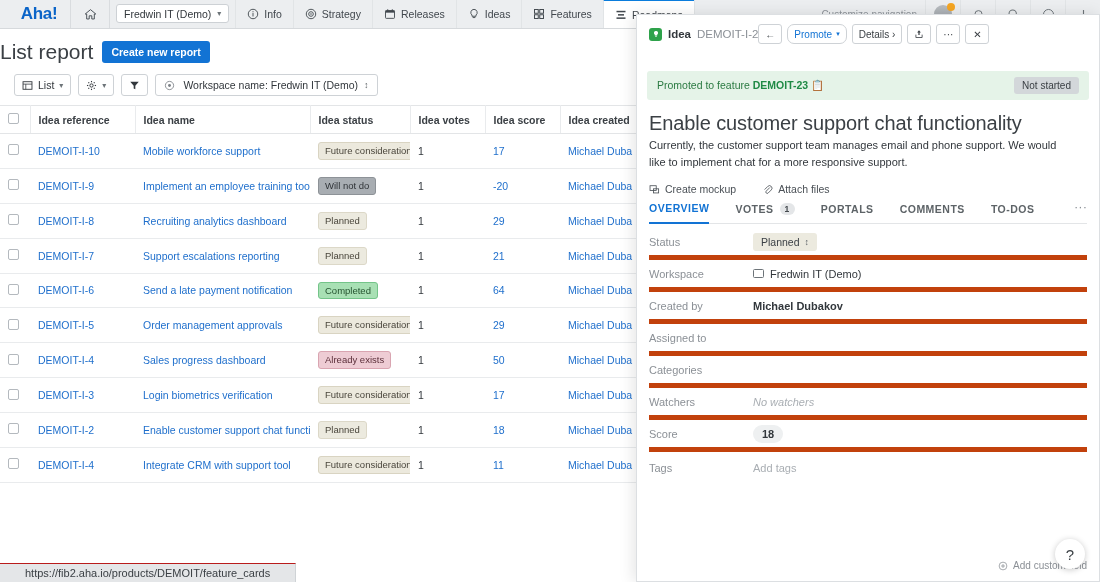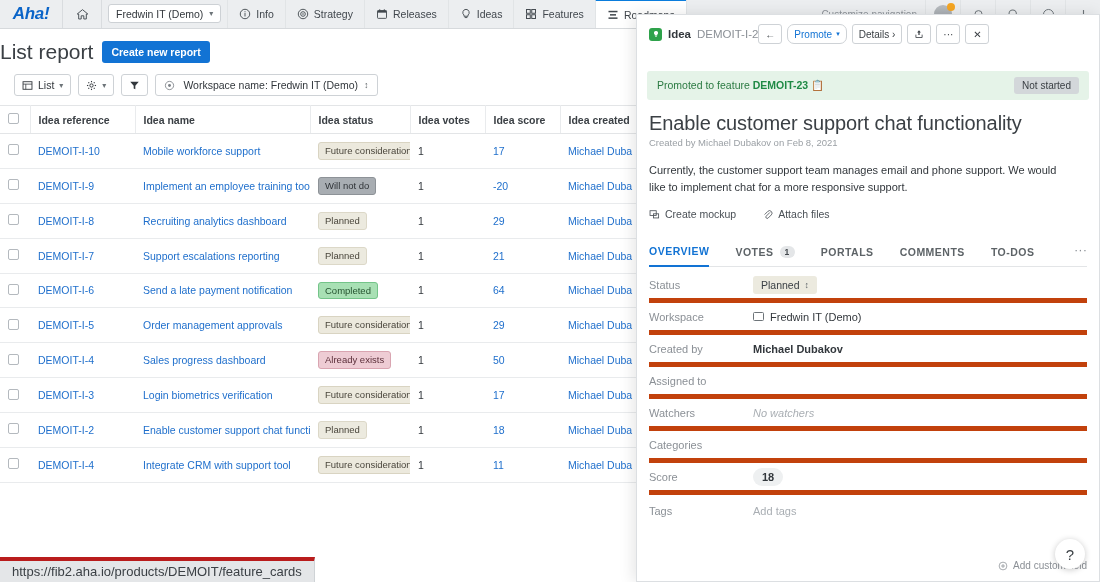--- a/index.html
+++ b/index.html
@@ -14,21 +14,21 @@
   
   .topnav {
     position: absolute; top: 0; left: 0; width: 1100px; height: 29px;
     background: #eceef0;
     border-bottom: 1px solid #d6d9dc;
     display: flex; align-items: stretch;
   }
   .brand {
     width: 62px; display: flex; align-items: center; justify-content: center;
     font-size: 17px; font-weight: bold; color: #0a64c8; letter-spacing: -0.3px;
-    font-style: italic;
+    margin-left: 8px;
   }
   .nav-sep { width: 1px; background: #d9dcdf; }
   .nav-home {
     width: 38px; display: flex; align-items: center; justify-content: center;
     color: #4a5157;
   }
   .ws-picker {
     display: flex; align-items: center; gap: 6px;
     background: #ffffff; border: 1px solid #cdd1d5; border-radius: 3px;
     height: 19px; margin: 4px 6px; padding: 0 7px;
@@ -165,21 +165,21 @@
     font-size: 20px; color: #3b4045; font-weight: normal;
     padding: 12px 0 2px 0; letter-spacing: -0.1px;
   }
   .created-line { font-size: 9.5px; color: #9ba0a5; padding-bottom: 14px; }
   .idea-desc { font-size: 11px; color: #32373c; line-height: 1.5; max-width: 412px; }
   .desc-actions { display: flex; gap: 26px; padding: 13px 0 0 0; }
   .desc-action { display: flex; align-items: center; gap: 5px; font-size: 10.5px; color: #4a5056; }
 
   .tabs {
     display: flex; align-items: center; gap: 26px;
-    border-bottom: 1px solid #e3e5e7; margin-top: 18px; position: relative;
+    border-bottom: 1px solid #e3e5e7; margin-top: 0; position: relative;
   }
   .tab {
     font-size: 10.5px; font-weight: bold; letter-spacing: 0.5px;
     color: #5d6367; padding: 7px 0 8px 0; display: flex; align-items: center; gap: 6px;
   }
   .tab.active { color: #1273d4; border-bottom: 2px solid #1273d4; margin-bottom: -1px; }
   .tab-count {
     background: #e4e6e8; color: #43484d; border-radius: 8px;
     font-size: 8.5px; padding: 1px 5px; font-weight: bold;
   }
@@ -221,22 +221,22 @@
     position: absolute; right: 14px; bottom: 12px;
     width: 30px; height: 30px; border-radius: 50%; background: #fff;
     box-shadow: 0 1px 6px rgba(0,0,0,0.22);
     display: flex; align-items: center; justify-content: center;
     font-size: 15px; color: #3b4045;
   }
 
   
   .statusbar {
     position: absolute; left: 0; bottom: 0;
-    background: #e4e6e8; color: #3b4045; font-size: 13px;
-    padding: 3px 12px; border-top: 4px solid #b91c1c; border-right: 1px solid #cfd3d6;
+    background: #e4e6e8; color: #3b4045; font-size: 11px;
+    padding: 3px 25px; border-top: 1px solid #b91c1c; border-right: 1px solid #cfd3d6;
     max-width: 330px; white-space: nowrap;
   }
   svg { display: block; }
 </style>
 </head>
 <body>
 
 <div class="app">
 
   <div class="topnav">
@@ -557,21 +557,20 @@
       <div class="promoted-text">
         <span>Promoted to feature</span>
         <span class="lnkg">DEMOIT-23</span>
         <span style="color:#5eb37a">📋</span>
       </div>
       <span class="not-started">Not started</span>
     </div>
 
     <div class="panel-body">
       <h2 class="idea-title">Enable customer support chat functionality</h2>
-      <div class="created-line">Created by Michael Dubakov on Feb 8, 2021</div>
       <div class="idea-desc">Currently, the customer support team manages email and phone support. We would like to implement chat for a more responsive support.</div>
 
       <div class="desc-actions">
         <div class="desc-action">
           <span>
             <svg width="11" height="11" viewBox="0 0 16 16">
                 <rect x="1.5" y="2.5" width="9" height="7" fill="none" stroke="#4a5056" stroke-width="1.2"></rect>
                 <rect x="6.5" y="7" width="7.5" height="6" fill="none" stroke="#4a5056" stroke-width="1.2"></rect>
               </svg>
           </span>
@@ -625,26 +624,26 @@
           </div>
         </div>
         <div class="field-row">
           <div class="field-label">Created by</div>
           <div class="field-value bold-val">Michael Dubakov</div>
         </div>
         <div class="field-row">
           <div class="field-label">Assigned to</div>
         </div>
         <div class="field-row">
+          <div class="field-label">Categories</div>
+          <div class="field-value"></div>
+        </div>
+        <div class="field-row">
           <div class="field-label">Watchers</div>
           <div class="field-value muted-italic">No watchers</div>
-        </div>
-        <div class="field-row">
-          <div class="field-label">Categories</div>
-          <div class="field-value"></div>
         </div>
         <div class="field-row">
           <div class="field-label">Score</div>
           <div class="field-value">
             <span class="score-pill">18</span>
           </div>
         </div>
         <div class="field-row">
           <div class="field-label">Tags</div>
           <div class="field-value muted">Add tags</div>

